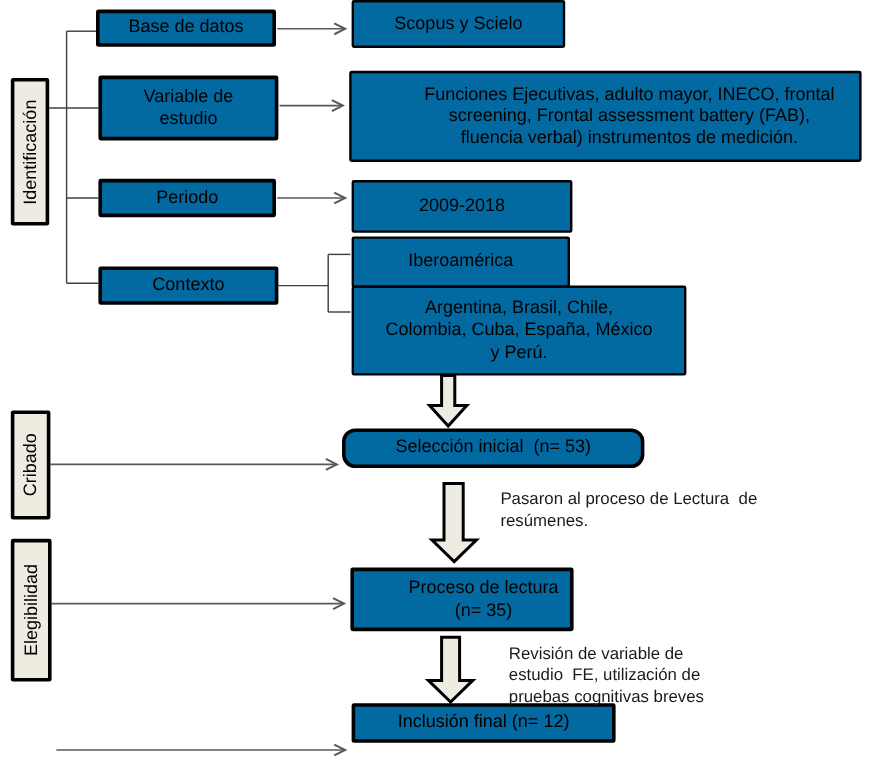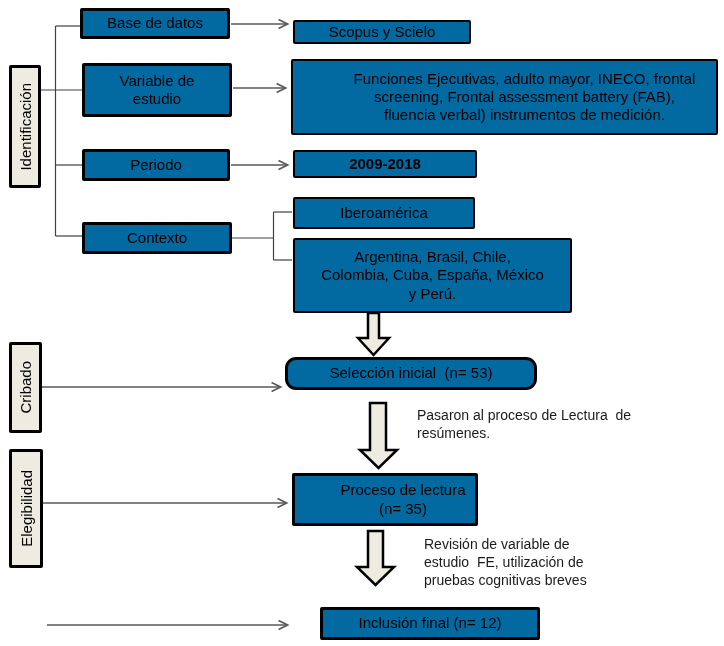--- a/index.html
+++ b/index.html
@@ -109,34 +109,34 @@
   <div class="stage" style="left:9px; top:449px; width:34px; height:119px;">
     <span>Elegibilidad</span>
   </div>
 
   <div class="box" style="left:80px; top:8px; width:150px; height:31px;">Base de datos</div>
   <div class="box" style="left:82px; top:63px; width:150px; height:54px;">Variable de
 estudio</div>
   <div class="box" style="left:82px; top:149px; width:148px; height:32px;">Periodo</div>
   <div class="box" style="left:82px; top:222px; width:150px; height:32px;">Contexto</div>
 
-  <div class="box thin" style="left:293px; top:20px; width:178px; height:24px;">Scopus y Scielo</div>
+  <div class="box thin" style="left:293px; top:0; width:178px; height:40px;">Scopus y Scielo</div>
   <div class="box thin" style="left:291px; top:59px; width:427px; height:76px;padding-left:44px;">Funciones Ejecutivas, adulto mayor, INECO, frontal
 screening, Frontal assessment battery (FAB),
 fluencia verbal) instrumentos de medición.</div>
-  <div class="box thin" style="left:293px; top:150px; width:184px; height:28px;font-weight:bold;">2009-2018</div>
-  <div class="box thin" style="left:293px; top:197px; width:182px; height:32px;">Iberoamérica</div>
+  <div class="box thin" style="left:293px; top:150px; width:184px; height:44px;">2009-2018</div>
+  <div class="box thin" style="left:293px; top:197px; width:182px; height:43px;">Iberoamérica</div>
   <div class="box thin" style="left:293px; top:238px; width:279px; height:75px;">Argentina, Brasil, Chile,
 Colombia, Cuba, España, México
 y Perú.</div>
 
   <div class="box" style="left:285px; top:357px; width:252px; height:33px;border-radius:11px;">Selección inicial  (n= 53)</div>
   <div class="box" style="left:292px; top:473px; width:186px; height:53px;padding-left:40px;">Proceso de lectura
 (n= 35)</div>
-  <div class="box" style="left:293px; top:607px; width:220px; height:33px;margin-left:27px;">Inclusión final (n= 12)</div>
+  <div class="box" style="left:293px; top:586px; width:220px; height:33px;">Inclusión final (n= 12)</div>
 
   <div class="note" style="left:417px; top:407px; width:240px;">Pasaron al proceso de Lectura  de
 resúmenes.</div>
   <div class="note" style="left:424px; top:536px; width:220px;">Revisión de variable de
 estudio  FE, utilización de
 pruebas cognitivas breves</div>
 
 </div>
 
 </body></html>

